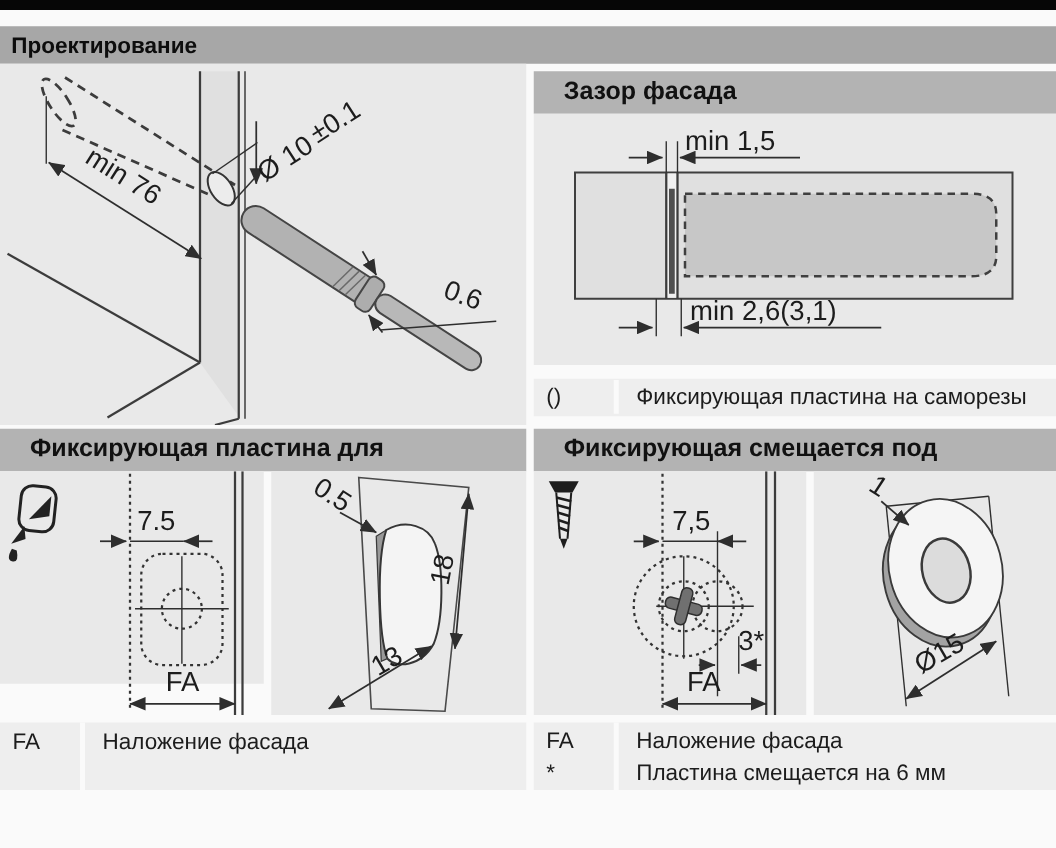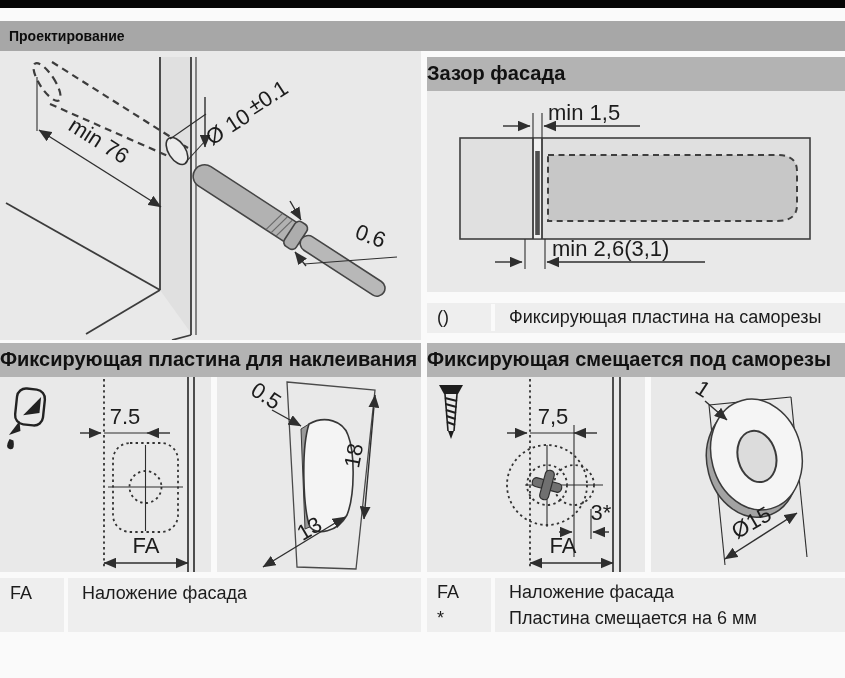--- a/index.html
+++ b/index.html
@@ -1,24 +1,24 @@
 <!DOCTYPE html>
 <html><head>
 <meta charset="utf-8">
 <style>
   html,body{margin:0;padding:0;}
   body{width:845px;height:678px;position:relative;background:#fafafa;
        font-family:"Liberation Sans",sans-serif;overflow:hidden;}
   .abs{position:absolute;}
   .blackbar{left:0;width:845px;background:#060606;}
   .mainheader{left:0;top:21px;width:845px;height:30px;background:#a7a7a7;}
-  .mainheader span{display:block;padding-left:9px;line-height:30px;font-size:14px;
+  .mainheader span{display:block;padding-left:9px;line-height:30px;font-size:18px;
        font-weight:bold;color:#0d0d0d;}
   .subheader{height:34px;background:#b3b3b3;}
-  .subheader span{display:block;padding-left:0;line-height:33px;font-size:20px;
+  .subheader span{display:block;padding-left:24px;line-height:33px;font-size:20px;
        font-weight:bold;color:#111;}
   .panel{background:#e9e9e9;}
   .fnblock{background:#eeeeee;}
   .fnrow{position:absolute;left:0;right:0;height:27px;line-height:27px;font-size:18px;color:#1c1c1c;}
   .fnkey{position:absolute;left:0;top:0;bottom:0;width:64px;padding-left:10px;box-sizing:border-box;}
   .fngap{position:absolute;left:64px;top:0;bottom:0;width:4px;background:#fafafa;}
   .fntext{position:absolute;left:68px;right:0;top:0;bottom:0;padding-left:14px;}
   svg{display:block;}
   svg text{fill:#1c1c1c;font-size:22px;}
   .dim{stroke:#2e2e2e;stroke-width:1.4;fill:none;}
@@ -131,21 +131,21 @@
   <div class="fnrow" style="top:1px">
     <div class="fnkey">()</div>
     <div class="fngap"></div>
     <div class="fntext">Фиксирующая пластина на саморезы</div>
   </div>
 </div>
 
 <div class="abs subheader" style="left:0;top:343px;width:421px">
   <span>Фиксирующая пластина для наклеивания</span>
 </div>
-<div class="abs panel" style="left:0;top:377px;width:211px;height:195px">
+<div class="abs panel" style="left:0;top:377px;width:211px;height:170px">
 <svg width="211" height="195" viewBox="0 0 211 195">
   <g transform="translate(12,10) rotate(6)">
     <rect x="6" y="0" width="28" height="36" rx="9" fill="none" stroke="#222" stroke-width="2.4"></rect>
     <path d="M14,27 L30,7 L30,23 Z" fill="#222"></path>
     <path d="M11,33 L2,48 L13,43 Z" fill="#222"></path>
     <path d="M3,52 q-4,9 1,10 q6,1 3,-9 Z" fill="#222"></path>
   </g>
   <line class="dot" x1="104" y1="2" x2="104" y2="192"></line>
   <line class="edge" x1="188" y1="0" x2="188" y2="195"></line>
   <line class="edge" x1="194" y1="0" x2="194" y2="195"></line>

